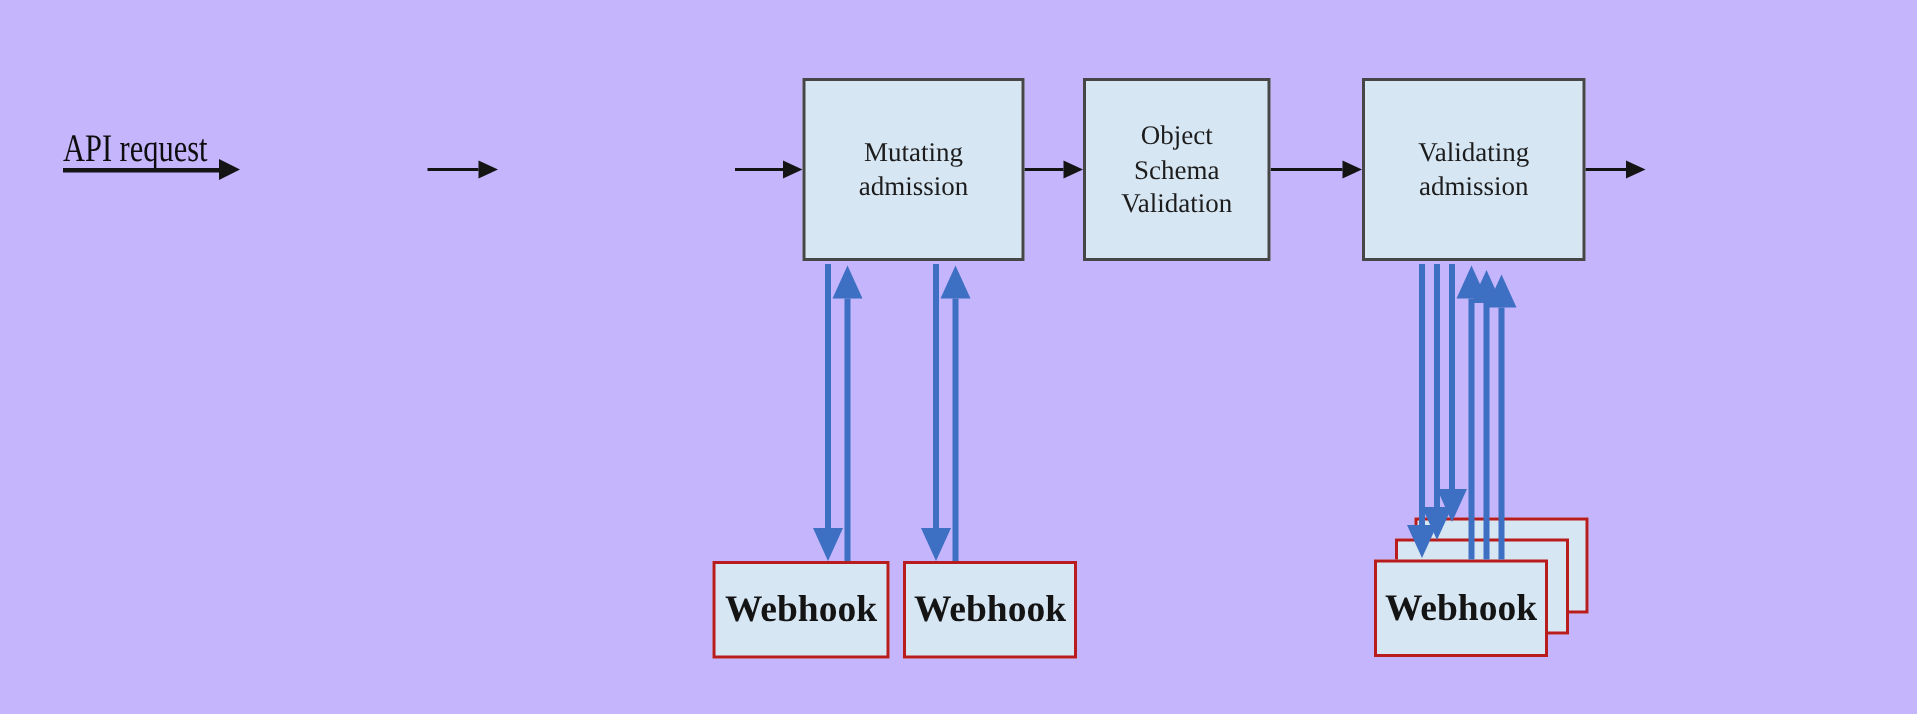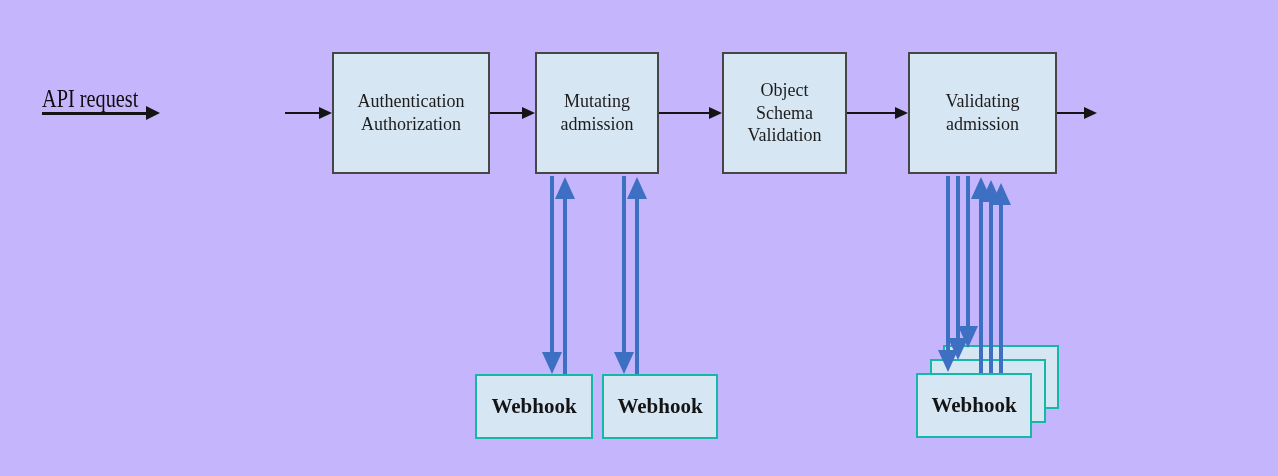--- a/index.html
+++ b/index.html
@@ -8,23 +8,23 @@
 
   
   .node{position:absolute;box-sizing:border-box;top:52px;height:122px;
         background:#d7e6f3;border:2px solid #464646;
         display:flex;align-items:center;justify-content:center;
         text-align:center;font-size:18px;line-height:1.27;color:#1c1c1c;
         white-space:pre-line;}
 
   
   .webhook{position:absolute;box-sizing:border-box;
-           background:#d7e6f3;border:2px solid #14b8a6;
+           background:#d7e6f3;border:2px solid #b91c1c;
            display:flex;align-items:center;justify-content:center;
-           font-size:21px;font-weight:700;color:#141414;}
+           font-size:25px;font-weight:700;color:#141414;}
 
   
   .hline{position:absolute;top:112px;height:2px;background:#141414;}
   .hhead{position:absolute;top:107px;width:0;height:0;border-style:solid;
          border-color:transparent;border-left-color:#141414;
          border-width:6px 0 6px 13px;}
   .api-line{top:112px;height:3px;}
   .api-head{top:106px;border-width:7px 0 7px 14px;}
 
   
@@ -58,23 +58,21 @@
 
   <div class="hline" style="left:659px;width:50px;"></div>
   <div class="hhead" style="left:709px;"></div>
 
   <div class="hline" style="left:847px;width:48px;"></div>
   <div class="hhead" style="left:895px;"></div>
 
   <div class="hline" style="left:1035px;width:49px;"></div>
   <div class="hhead" style="left:1084px;"></div>
 
-  <div class="node" style="left:332px;width:158px;">Authentication
-Authorization</div>
-  <div class="node" style="left:535px;width:124px;">Mutating
+  <div class="node" style="left:535px;width:148px;">Mutating
 admission</div>
   <div class="node" style="left:722px;width:125px;">Object
 Schema
 Validation</div>
   <div class="node" style="left:908px;width:149px;">Validating
 admission</div>
 
   <div class="webhook" style="left:475px;top:374px;width:118px;height:65px;">Webhook</div>
   <div class="webhook" style="left:602px;top:374px;width:116px;height:65px;">Webhook</div>
 

